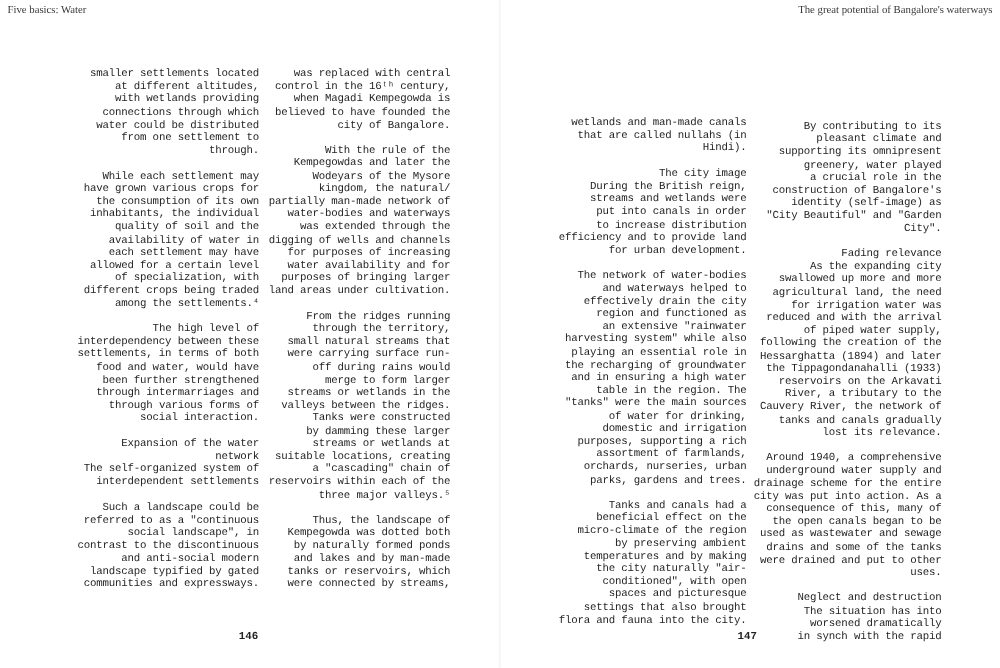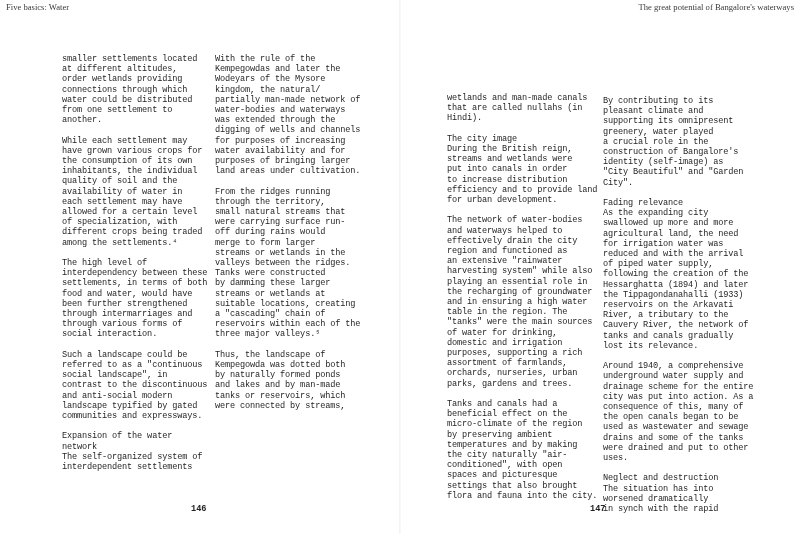--- a/index.html
+++ b/index.html
@@ -1,20 +1,20 @@
 <!DOCTYPE html>
 <html><head>
 <meta charset="utf-8">
 <style>
   html, body { margin: 0; padding: 0; }
   body {
     width: 800px; height: 534px; background: #ffffff; overflow: hidden;
     position: relative; color: #1e1e1e;
   }
-  .spread { position: relative; width: 800px; height: 472px; }
+  .spread { position: relative; width: 800px; height: 472px; text-align: right; }
   .gutter {
     position: absolute; left: 399px; top: 0; width: 2px; height: 534px;
     background: linear-gradient(to right, #f2f2f2, #fafafa);
   }
   .running-head {
     position: absolute; top: 2px;
     font-family: "Liberation Serif", serif; font-size: 8.6px; color: #3a3a3a;
     white-space: nowrap;
   }
   .rh-left { left: 6px; }
@@ -41,27 +41,28 @@
 </head>
 <body>
 
 <div class="spread">
   <div class="gutter"></div>
 
   <div class="running-head rh-left">Five basics: Water</div>
   <div class="running-head rh-right">The great potential of Bangalore's waterways</div>
 
   <div class="col c1">
-      <p><span class="line">smaller settlements located</span><span class="line">at different altitudes,</span><span class="line">order wetlands providing</span><span class="line">connections through which</span><span class="line">water could be distributed</span><span class="line">from one settlement to</span><span class="line">another.</span></p>
+      <p><span class="line">smaller settlements located</span><span class="line">at different altitudes,</span><span class="line">with wetlands providing</span><span class="line">connections through which</span><span class="line">water could be distributed</span><span class="line">from one settlement to</span><span class="line">through.</span></p>
       <p><span class="line">While each settlement may</span><span class="line">have grown various crops for</span><span class="line">the consumption of its own</span><span class="line">inhabitants, the individual</span><span class="line">quality of soil and the</span><span class="line">availability of water in</span><span class="line">each settlement may have</span><span class="line">allowed for a certain level</span><span class="line">of specialization, with</span><span class="line">different crops being traded</span><span class="line">among the settlements.⁴</span></p>
       <p><span class="line">The high level of</span><span class="line">interdependency between these</span><span class="line">settlements, in terms of both</span><span class="line">food and water, would have</span><span class="line">been further strengthened</span><span class="line">through intermarriages and</span><span class="line">through various forms of</span><span class="line">social interaction.</span></p>
+      <p><span class="line">Expansion of the water</span><span class="line">network</span><span class="line">The self-organized system of</span><span class="line">interdependent settlements</span></p>
       <p><span class="line">Such a landscape could be</span><span class="line">referred to as a "continuous</span><span class="line">social landscape", in</span><span class="line">contrast to the discontinuous</span><span class="line">and anti-social modern</span><span class="line">landscape typified by gated</span><span class="line">communities and expressways.</span></p>
-      <p><span class="line">Expansion of the water</span><span class="line">network</span><span class="line">The self-organized system of</span><span class="line">interdependent settlements</span></p>
     </div>
   <div class="col c2">
+      <p><span class="line">was replaced with central</span><span class="line">control in the 16ᵗʰ century,</span><span class="line">when Magadi Kempegowda is</span><span class="line">believed to have founded the</span><span class="line">city of Bangalore.</span></p>
       <p><span class="line">With the rule of the</span><span class="line">Kempegowdas and later the</span><span class="line">Wodeyars of the Mysore</span><span class="line">kingdom, the natural/</span><span class="line">partially man-made network of</span><span class="line">water-bodies and waterways</span><span class="line">was extended through the</span><span class="line">digging of wells and channels</span><span class="line">for purposes of increasing</span><span class="line">water availability and for</span><span class="line">purposes of bringing larger</span><span class="line">land areas under cultivation.</span></p>
       <p><span class="line">From the ridges running</span><span class="line">through the territory,</span><span class="line">small natural streams that</span><span class="line">were carrying surface run-</span><span class="line">off during rains would</span><span class="line">merge to form larger</span><span class="line">streams or wetlands in the</span><span class="line">valleys between the ridges.</span><span class="line">Tanks were constructed</span><span class="line">by damming these larger</span><span class="line">streams or wetlands at</span><span class="line">suitable locations, creating</span><span class="line">a "cascading" chain of</span><span class="line">reservoirs within each of the</span><span class="line">three major valleys.⁵</span></p>
       <p><span class="line">Thus, the landscape of</span><span class="line">Kempegowda was dotted both</span><span class="line">by naturally formed ponds</span><span class="line">and lakes and by man-made</span><span class="line">tanks or reservoirs, which</span><span class="line">were connected by streams,</span></p>
     </div>
   <div class="col c3">
       <p><span class="line">wetlands and man-made canals</span><span class="line">that are called nullahs (in</span><span class="line">Hindi).</span></p>
       <p><span class="line">The city image</span><span class="line">During the British reign,</span><span class="line">streams and wetlands were</span><span class="line">put into canals in order</span><span class="line">to increase distribution</span><span class="line">efficiency and to provide land</span><span class="line">for urban development.</span></p>
       <p><span class="line">The network of water-bodies</span><span class="line">and waterways helped to</span><span class="line">effectively drain the city</span><span class="line">region and functioned as</span><span class="line">an extensive "rainwater</span><span class="line">harvesting system" while also</span><span class="line">playing an essential role in</span><span class="line">the recharging of groundwater</span><span class="line">and in ensuring a high water</span><span class="line">table in the region. The</span><span class="line">"tanks" were the main sources</span><span class="line">of water for drinking,</span><span class="line">domestic and irrigation</span><span class="line">purposes, supporting a rich</span><span class="line">assortment of farmlands,</span><span class="line">orchards, nurseries, urban</span><span class="line">parks, gardens and trees.</span></p>
       <p><span class="line">Tanks and canals had a</span><span class="line">beneficial effect on the</span><span class="line">micro-climate of the region</span><span class="line">by preserving ambient</span><span class="line">temperatures and by making</span><span class="line">the city naturally "air-</span><span class="line">conditioned", with open</span><span class="line">spaces and picturesque</span><span class="line">settings that also brought</span><span class="line">flora and fauna into the city.</span></p>
     </div>

